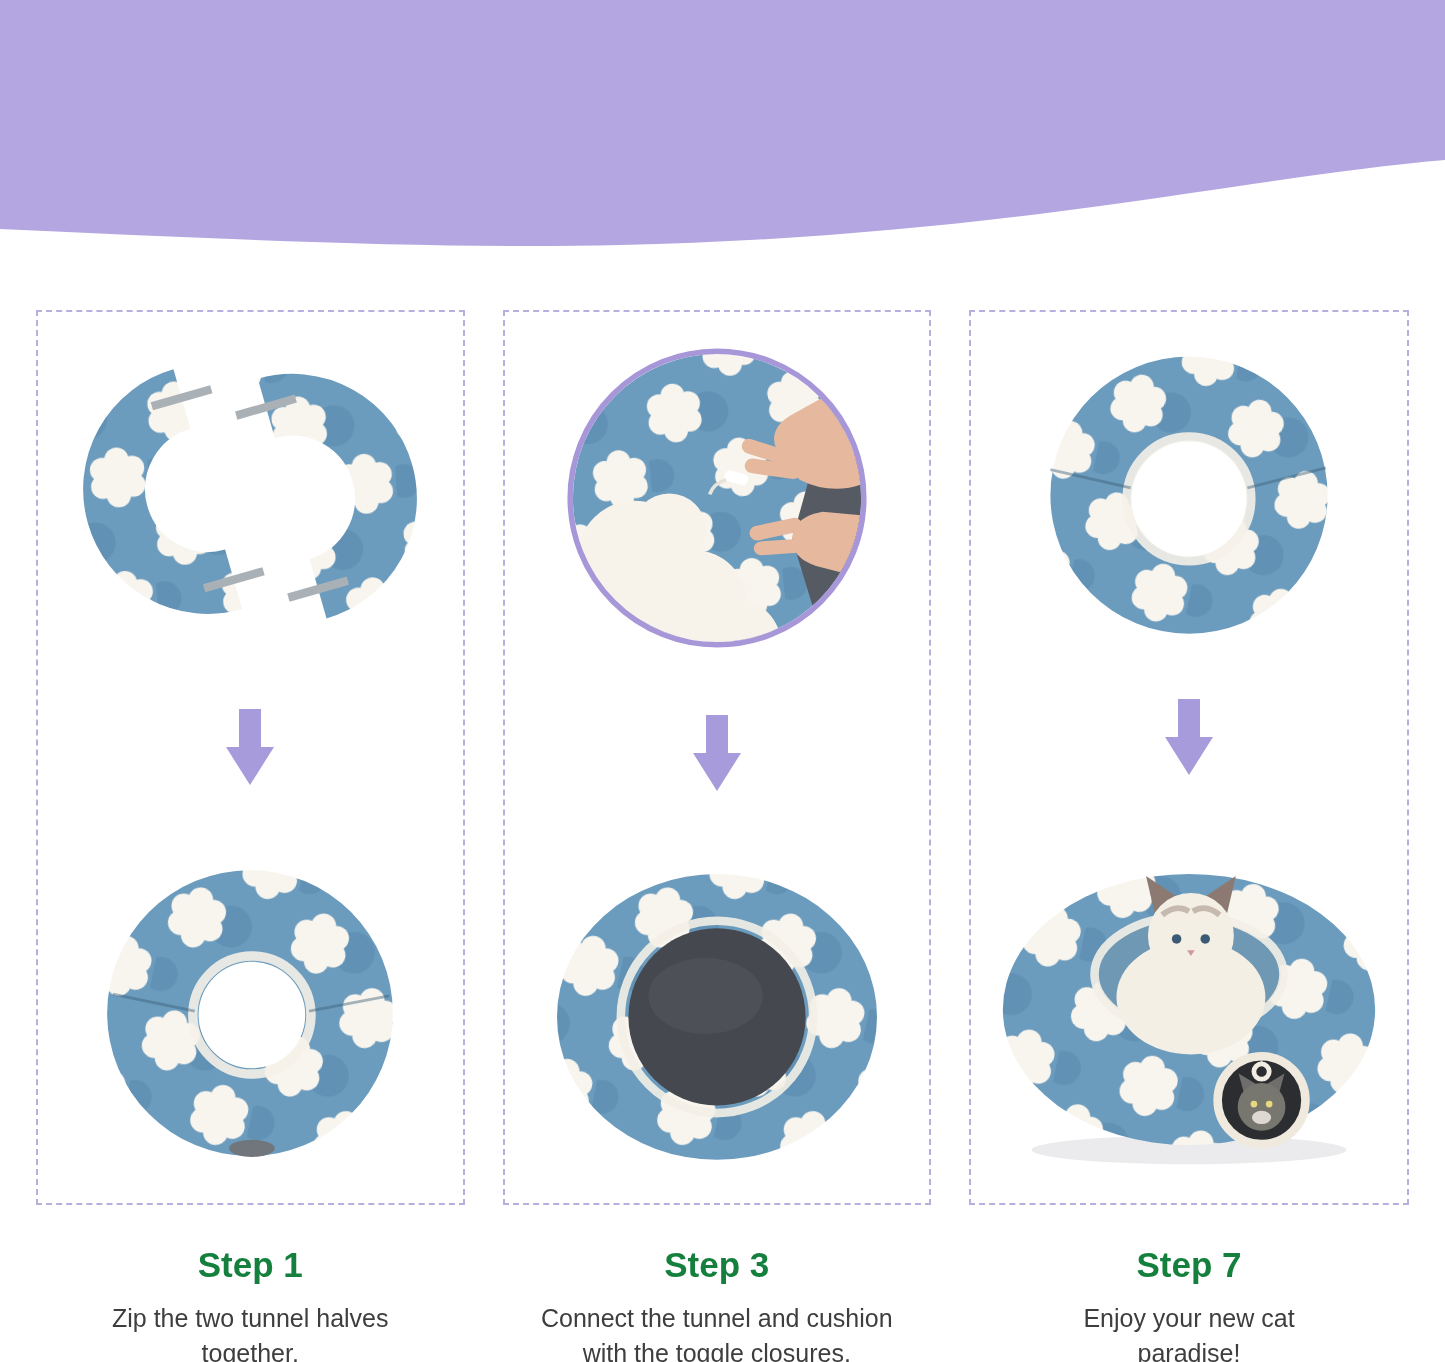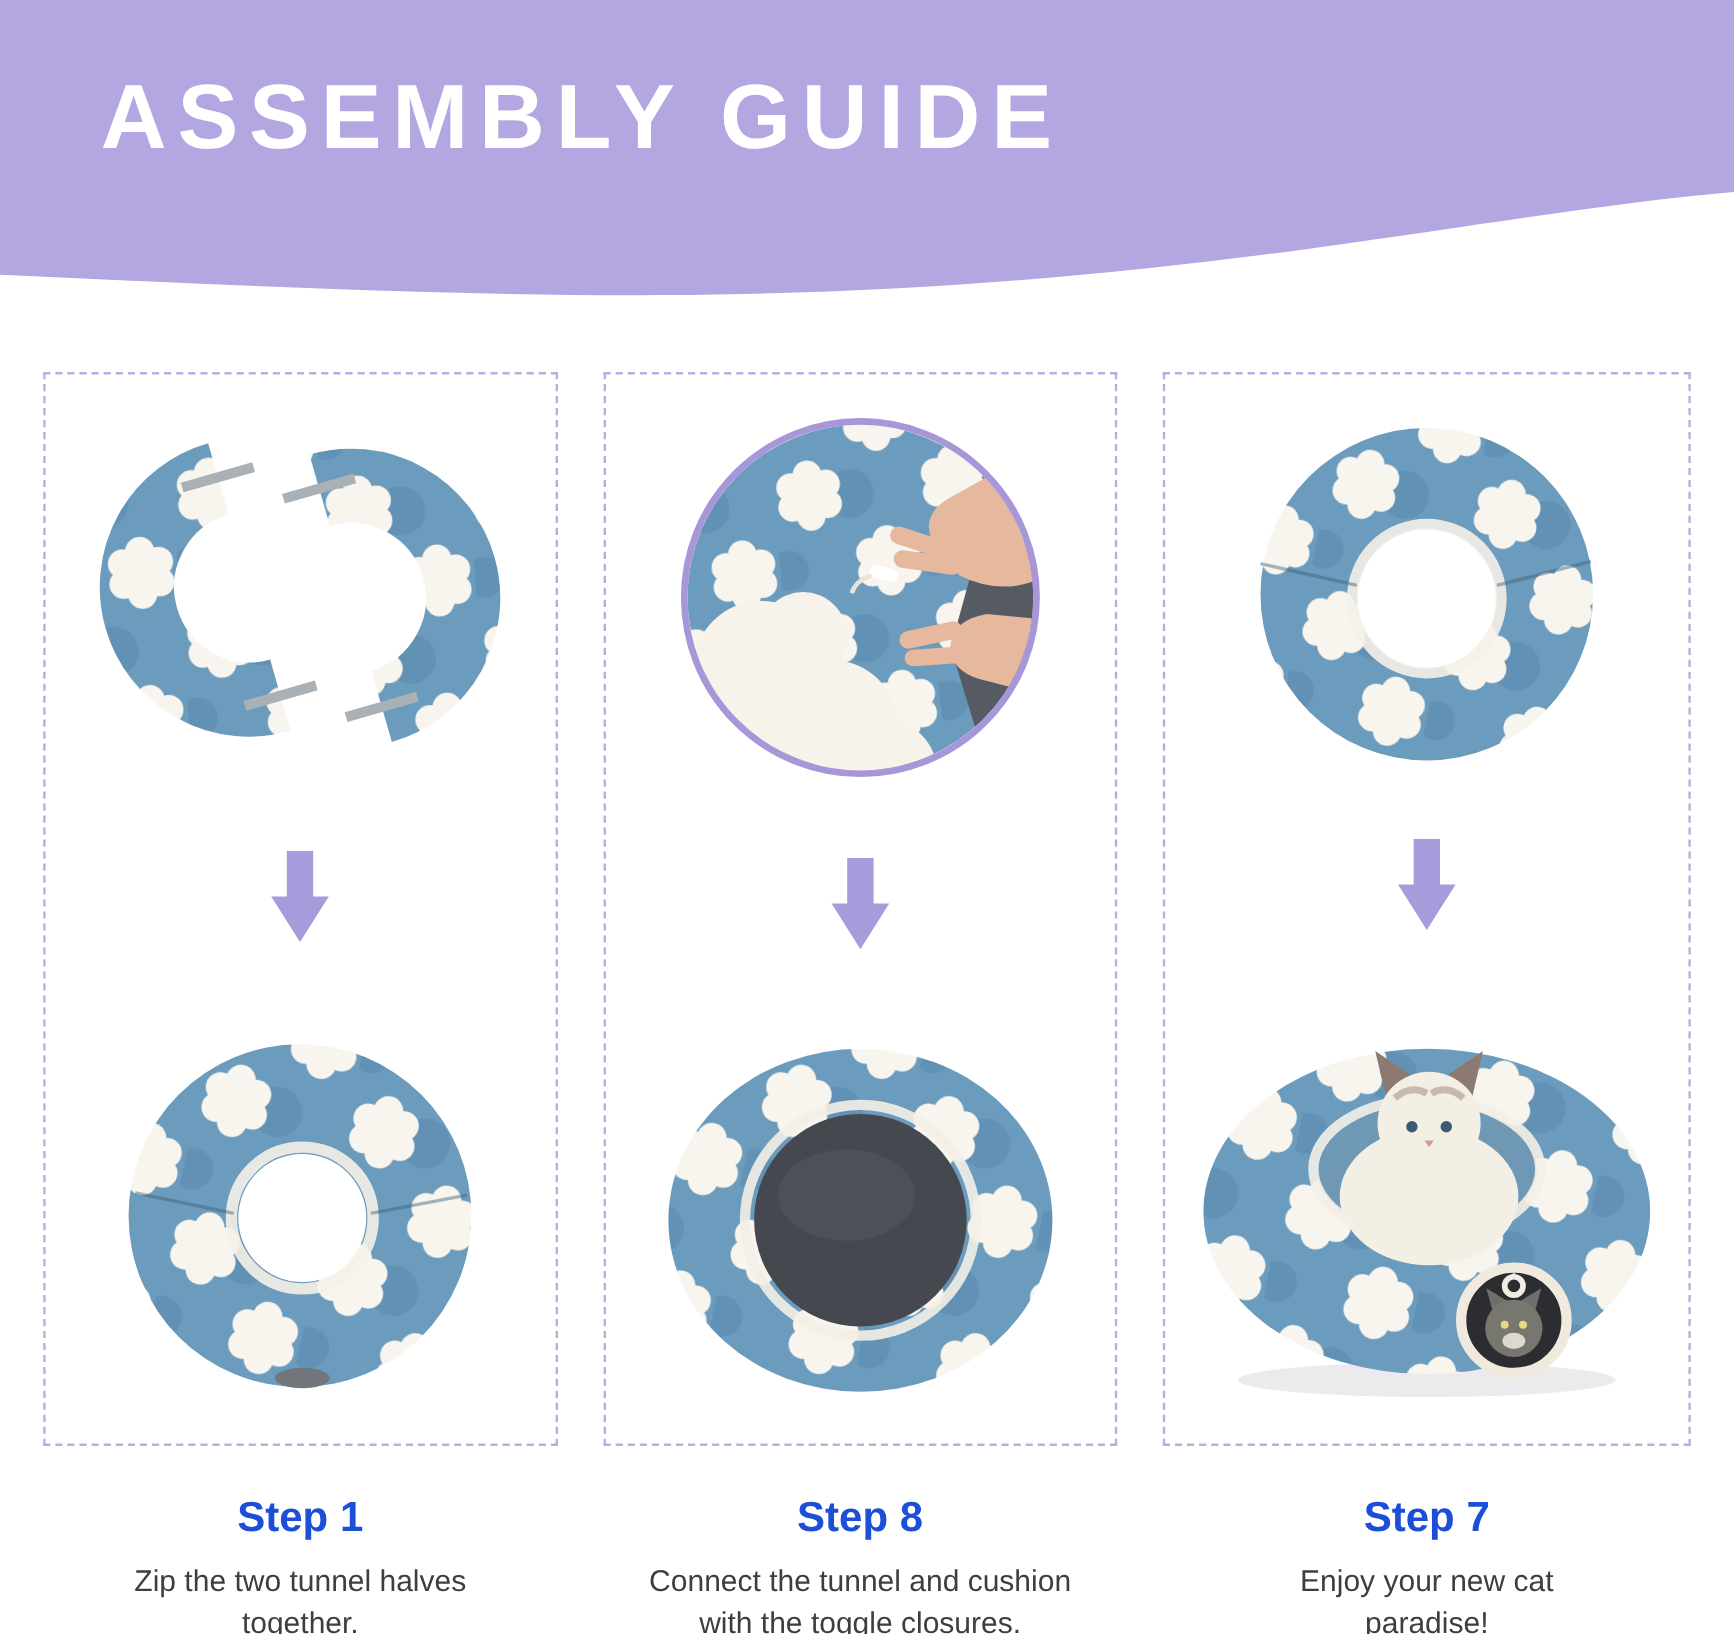--- a/index.html
+++ b/index.html
@@ -26,21 +26,21 @@
     width:100%; height:895px;
     border:2px dashed #b9aede;
     display:flex; flex-direction:column; align-items:center;
     justify-content:space-between;
     padding:30px 8px 26px 8px;
   }
   .fig { display:block; }
   .arrow { display:block; }
   .step-label {
     margin-top:40px;
-    font-size:35px; font-weight:bold; color:#1d4ed8;
+    font-size:35px; font-weight:bold; color:#15803d;
     text-align:center;
   }
   .desc {
     margin-top:16px;
     font-size:25px; line-height:1.38; color:#3e3e3e;
     text-align:center;
   }
   .step-col:nth-child(1) .desc { max-width:350px; }
   .step-col:nth-child(2) .desc { max-width:380px; }
   .step-col:nth-child(3) .desc { max-width:260px; }
@@ -71,21 +71,20 @@
       </clipPath>
   </defs>
 </svg>
 
 <div class="page">
 
   <header class="banner">
     <svg width="1445" height="258" viewBox="0 0 1445 258">
       <path fill="#b4a6e0" d="M0 0 H1445 V160 C1350 168 1245 186 1100 206 C955 226 800 241 620 245 C440 249 240 240 0 229 Z"></path>
     </svg>
-    <h1 class="page-title">ASSEMBLY GUIDE</h1>
   </header>
 
   <main class="steps-row">
 
     <section class="step-col">
       <div class="dashed-box">
 
         <svg class="fig" width="400" height="300" viewBox="0 0 420 320">
           <g transform="rotate(-16 165 157)">
             <path d="M165 57 A100 100 0 1 0 165 257" fill="none" stroke="url(#cloudPat)" stroke-width="66"></path>
@@ -154,21 +153,21 @@
         </svg>
 
         <svg class="fig" width="400" height="324" viewBox="0 0 420 340">
           <path fill="url(#cloudPat)" d="M42 172 a168 150 0 1 0 336 0 a168 150 0 1 0 -336 0 Z"></path>
           <circle cx="210" cy="172" r="101" fill="none" stroke="#f3efe6" stroke-width="9" opacity="0.9"></circle>
           <circle cx="210" cy="172" r="93" fill="#45484e"></circle>
           <ellipse cx="198" cy="150" rx="60" ry="40" fill="#53575e" opacity="0.6"></ellipse>
         </svg>
       </div>
 
-      <h2 class="step-label">Step 8</h2>
+      <h2 class="step-label">Step 3</h2>
       <p class="desc">Connect the tunnel and cushion with the toggle closures.</p>
     </section>
 
     <section class="step-col">
       <div class="dashed-box">
 
         <svg class="fig" width="384" height="310" viewBox="0 0 420 340">
           <path fill="url(#cloudPat)" fill-rule="evenodd" d="M58 168 a152 152 0 1 0 304 0 a152 152 0 1 0 -304 0 Z
                M146 172 a64 64 0 1 0 128 0 a64 64 0 1 0 -128 0 Z"></path>
           <circle cx="210" cy="172" r="68" fill="none" stroke="#f5f1e8" stroke-width="10" opacity="0.9"></circle>

